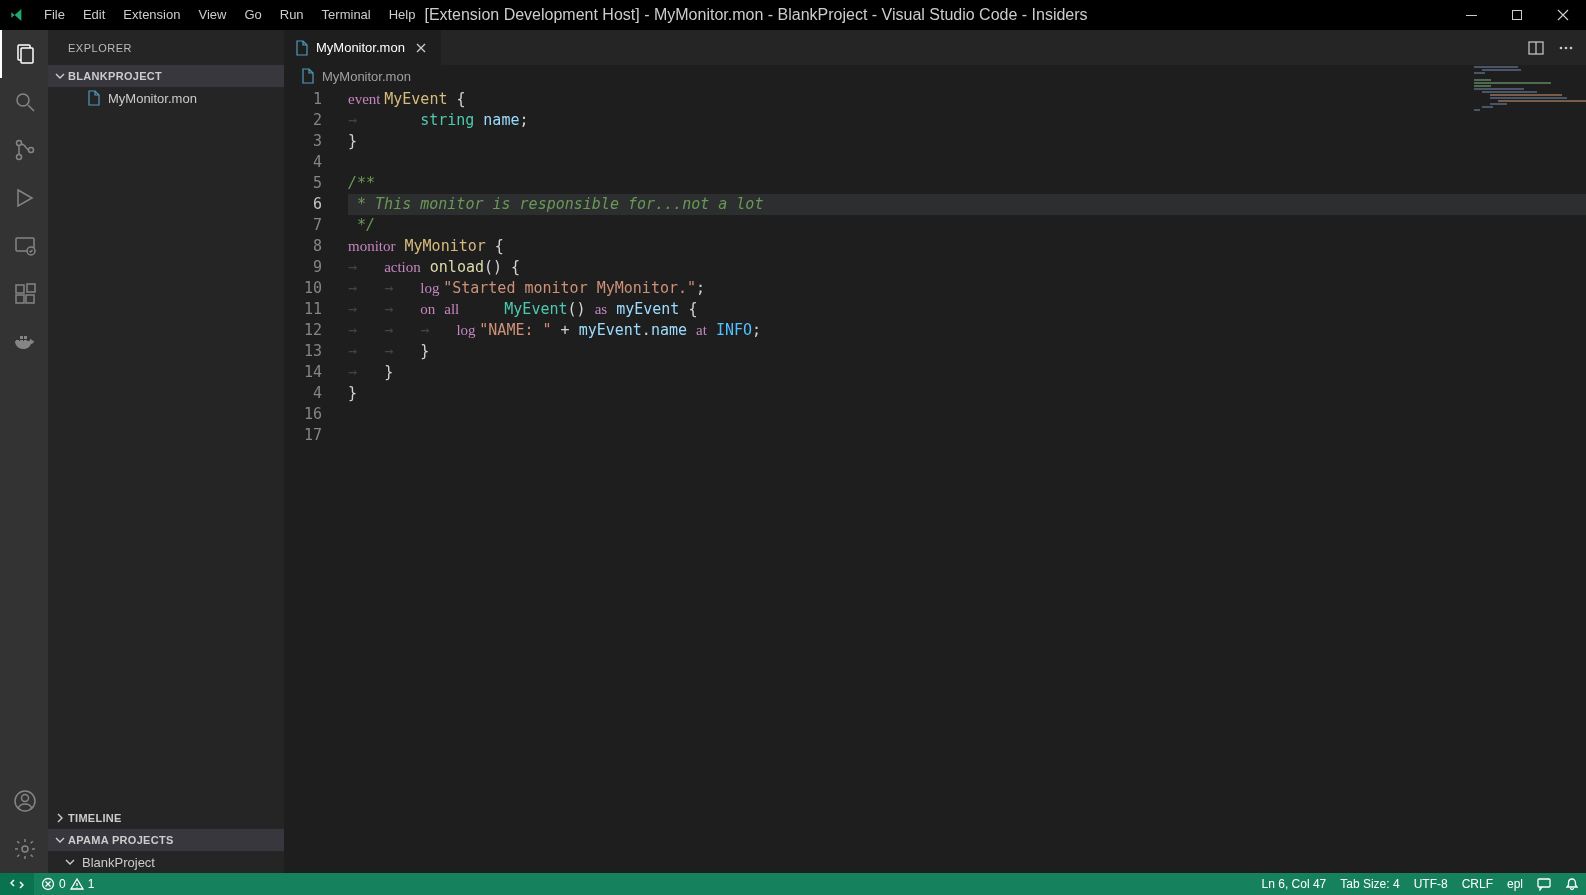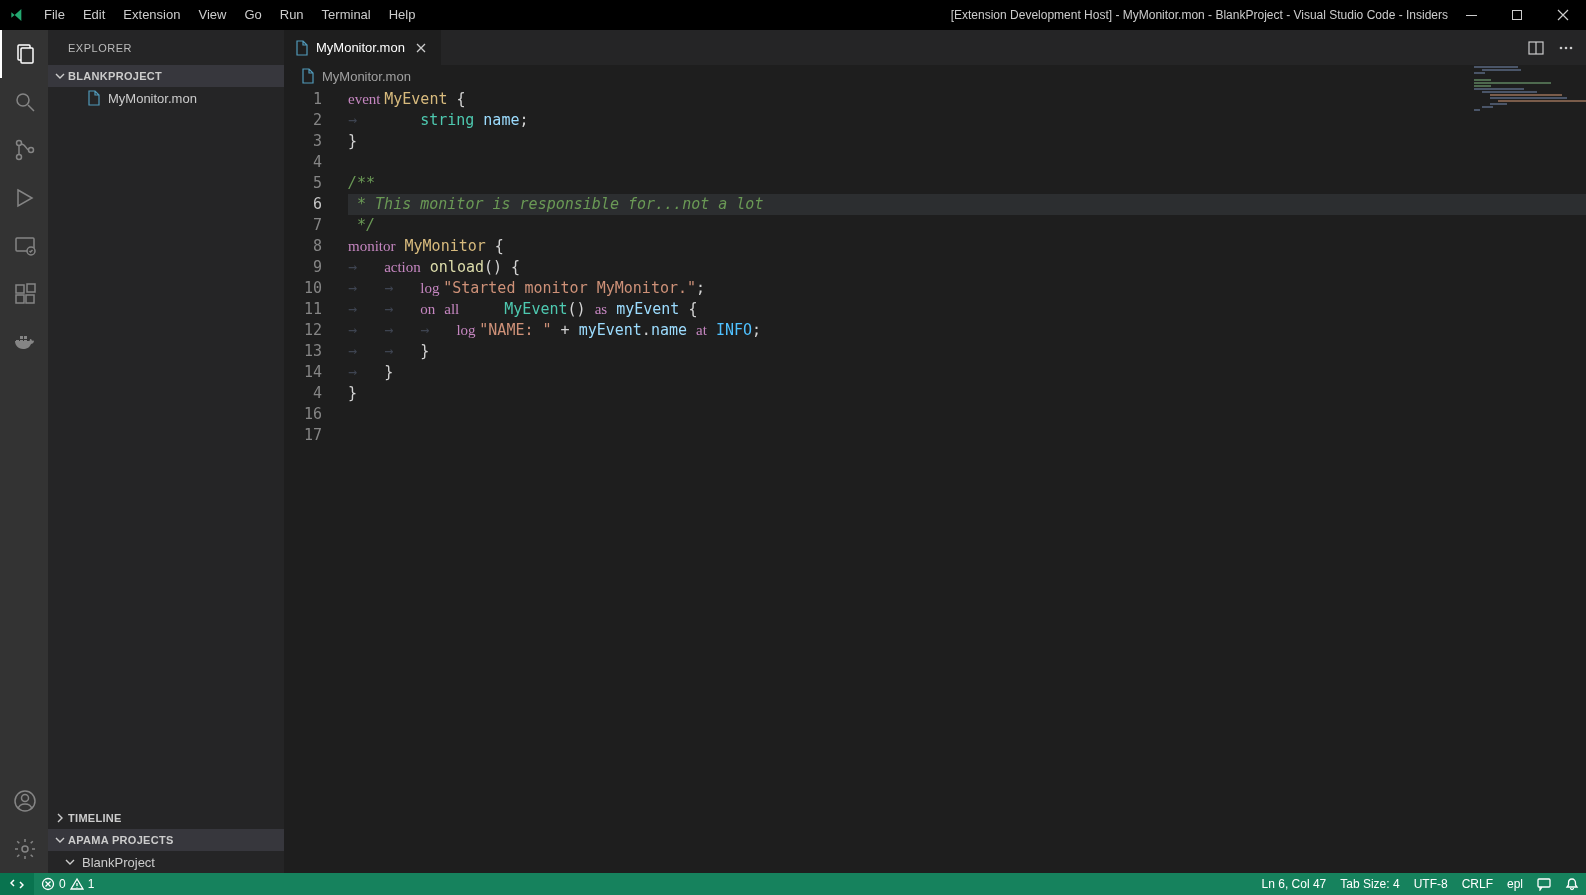--- a/index.html
+++ b/index.html
@@ -19,21 +19,21 @@
     height: 30px;
     background: #000000;
     display: flex;
     align-items: center;
     flex-shrink: 0;
     color: #cccccc;
   }
   .titlebar .logo { width: 35px; display:flex; align-items:center; justify-content:center; }
   .titlebar .menu { display:flex; }
   .titlebar .menu-item { padding: 0 9px; line-height:30px; cursor:default; font-size:13px; }
-  .titlebar .title { flex:1; text-align:right; font-size:12px; color:#ccc; }
+  .titlebar .title { flex:1; text-align:left; font-size:16px; color:#ccc; }
   .titlebar .win-controls { display:flex; }
   .titlebar .win-btn { width: 46px; height:30px; display:flex; align-items:center; justify-content:center; }
 
   
   .body-area { flex:1; display:flex; min-height:0; }
 
   
   .activitybar {
     width: 48px;
     background: #333333;

